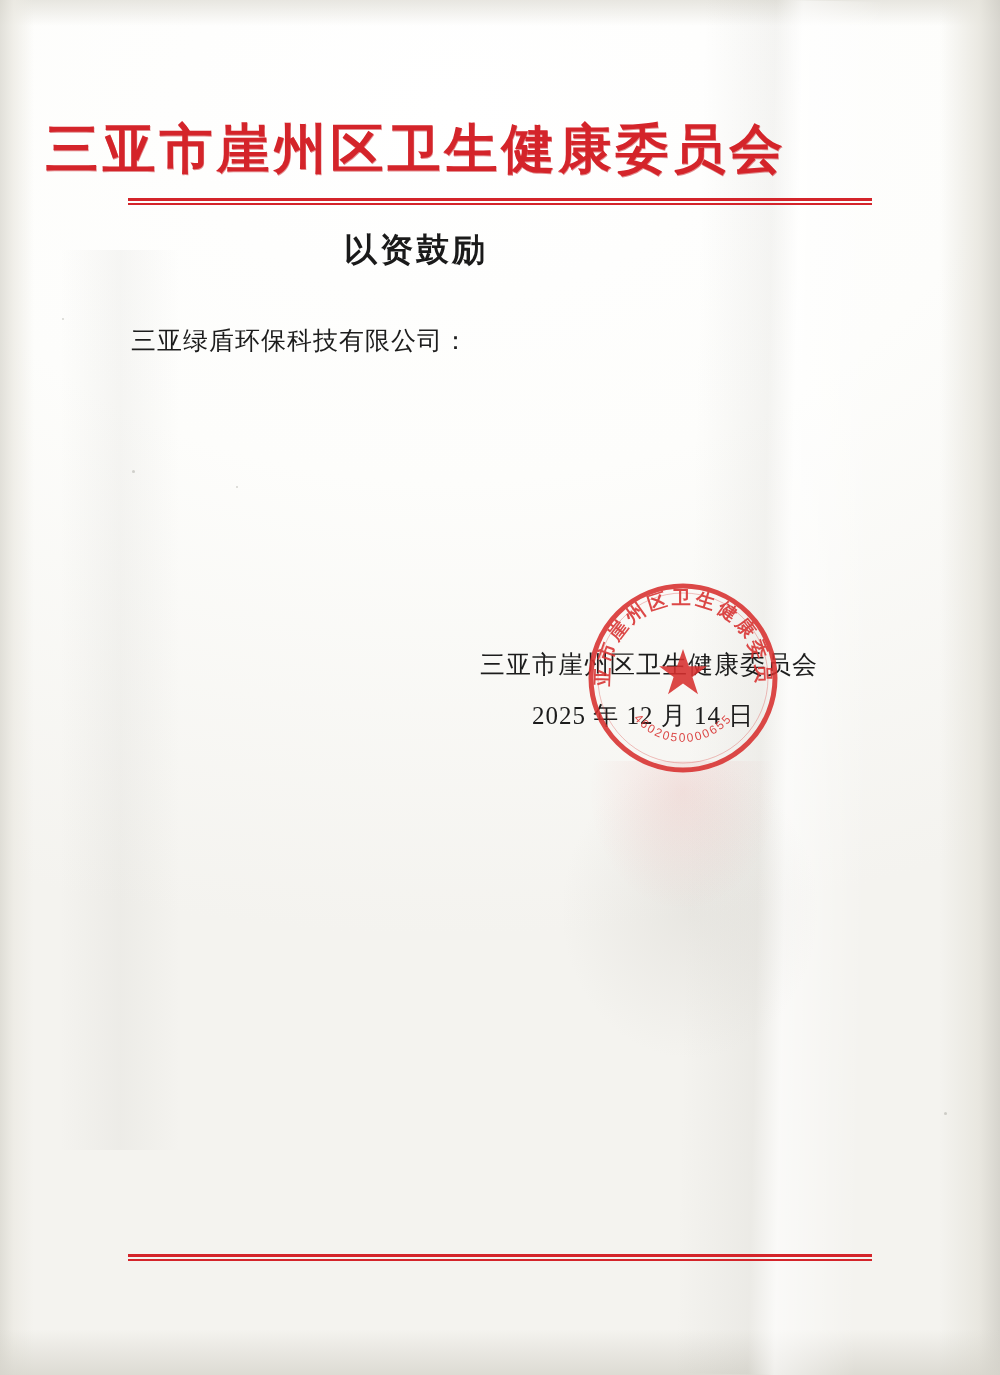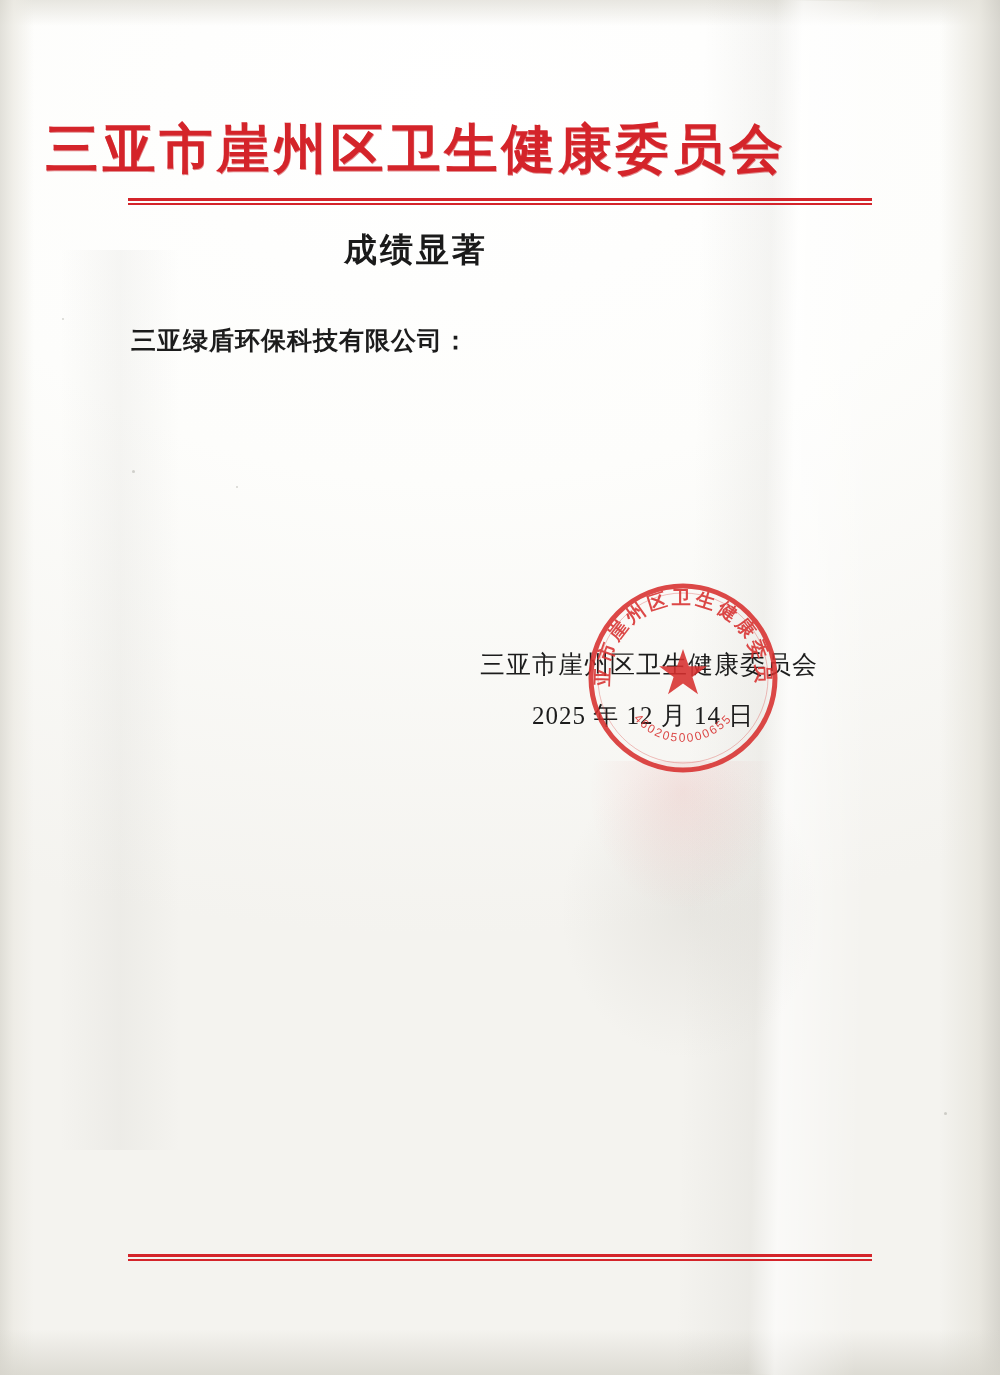--- a/index.html
+++ b/index.html
@@ -115,21 +115,20 @@
     letter-spacing: 3px;
   }
 
   .salutation {
     position: absolute;
     left: 131px;
     top: 308px;
     font-size: 25px;
     color: #1c1c1c;
     letter-spacing: 1px;
-    font-weight: bold;
   }
 
   .body-text {
     position: absolute;
     left: 131px;
     top: 358px;
     width: 740px;
     font-size: 25px;
     line-height: 51px;
     color: #1c1c1c;
@@ -201,21 +200,21 @@
 
   <div class="doc">
 
     <div class="org-title">三亚市崖州区卫生健康委员会</div>
 
     <div class="rule-double rule-header">
       <div class="line-thick"></div>
       <div class="line-thin"></div>
     </div>
 
-    <div class="doc-title">成绩显著</div>
+    <div class="doc-title">以资鼓励</div>
 
     <div class="salutation">三亚绿盾环保科技有限公司：</div>
 
 
     <div class="signature-block">
       <div class="sign-org">三亚市崖州区卫生健康委员会</div>
       <div class="sign-date">2025 年 12 月 14 日</div>
     </div>
 
     <div class="seal-ghost"></div>

